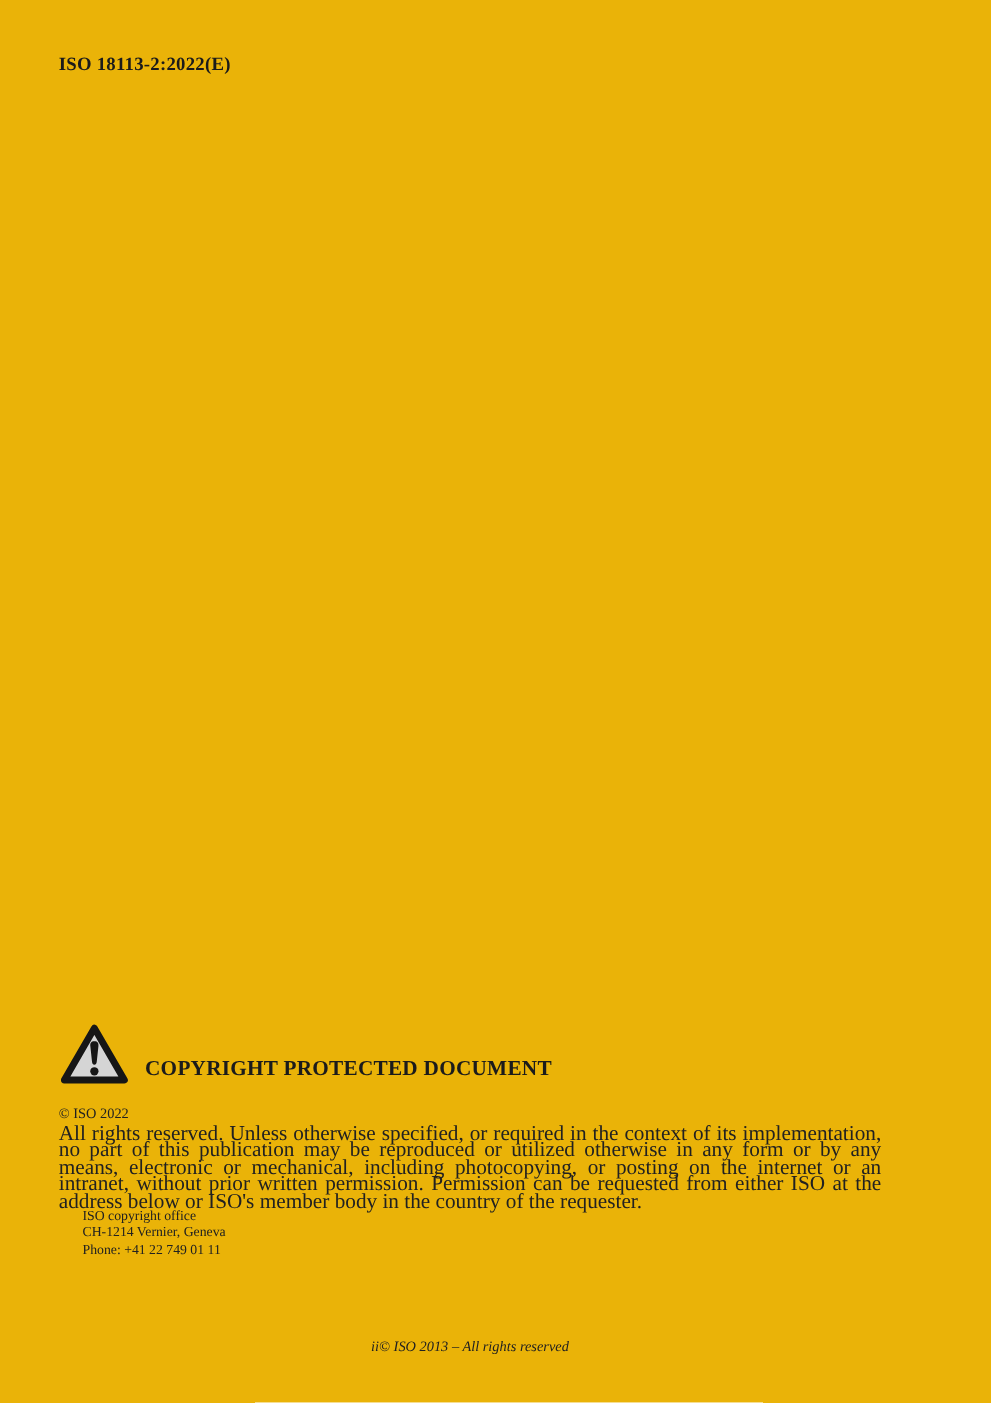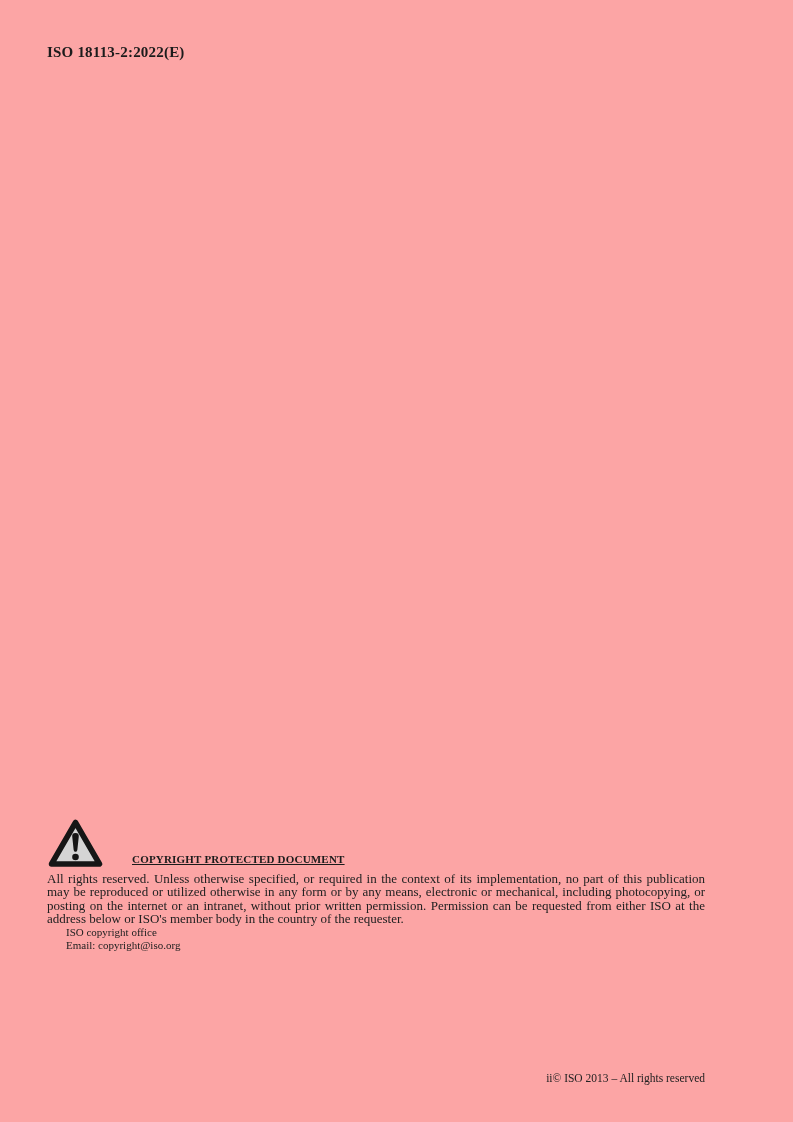--- a/index.html
+++ b/index.html
@@ -4,21 +4,21 @@
 <style>
   html, body {
     margin: 0;
     padding: 0;
     background: #ffffff;
   }
   .page {
     position: relative;
     width: 793px;
     height: 1122px;
-    background: #fca5a5;
+    background: #eab308;
     font-family: "Liberation Serif", "DejaVu Serif", serif;
     color: #212121;
     overflow: hidden;
   }
   .header {
     position: absolute;
     left: 47px;
     top: 44px;
     font-size: 15px;
     font-weight: bold;
@@ -36,37 +36,36 @@
     align-items: flex-end;
     height: 55px;
   }
   .tri-icon {
     display: inline-block;
     width: 57px;
     height: 53px;
     flex: 0 0 auto;
   }
   .banner-title {
-    margin-left: 28px;
+    margin-left: 12px;
     margin-bottom: 5px;
-    font-size: 11px;
+    font-size: 17px;
     font-weight: bold;
     letter-spacing: 0.2px;
     color: #1b1b1b;
     white-space: nowrap;
-    text-decoration: underline;
   }
   .copy-line {
     margin-top: 15px;
     font-size: 11.5px;
     line-height: 13px;
   }
   .rights {
     margin: 2px 0 0 0;
-    font-size: 13px;
+    font-size: 17px;
     line-height: 13.4px;
     text-align: justify;
   }
   .address {
     margin-top: 0;
     margin-left: 19px;
     font-size: 11px;
     line-height: 13.4px;
   }
   .published {
@@ -78,23 +77,24 @@
     color: #3343cd;
     text-decoration: underline;
     cursor: pointer;
   }
   .footer {
     position: absolute;
     left: 47px;
     top: 1071px;
     width: 658px;
     display: flex;
-    justify-content: flex-end;
+    justify-content: center;
     font-size: 11.5px;
     line-height: 14px;
+    font-style: italic;
   }
 </style>
 </head>
 <body>
 
 <div class="page">
 
   <div class="header">ISO 18113-2:2022(E)</div>
 
   <div class="copyright-section">
@@ -103,26 +103,28 @@
       <span class="tri-icon">
         <svg width="57" height="53" viewBox="0 0 57 53" xmlns="http://www.w3.org/2000/svg">
           <path d="M28.5 5.5 L52.5 47 L4.5 47 Z" fill="#d5d5d5" stroke="#161616" stroke-width="5.5" stroke-linejoin="round"></path>
           <path d="M28.5 16 c2.7 0 3.5 1.7 3.25 3.8 l-1.35 12.6 c-0.16 1.5 -0.9 2.3 -1.9 2.3 c-1 0 -1.74 -0.8 -1.9 -2.3 l-1.35 -12.6 c-0.25 -2.1 0.55 -3.8 3.25 -3.8 z" fill="#161616"></path>
           <circle cx="28.5" cy="40" r="3.3" fill="#161616"></circle>
         </svg>
       </span>
       <span class="banner-title">COPYRIGHT PROTECTED DOCUMENT</span>
     </div>
 
+    <div class="copy-line">©  ISO 2022</div>
 
     <p class="rights">All rights reserved. Unless otherwise specified, or required in the context of its implementation, no part of this publication may be reproduced or utilized otherwise in any form or by any means, electronic or mechanical, including photocopying, or posting on the internet or an intranet, without prior written permission. Permission can be requested from either ISO at the address below or ISO's member body in the country of the requester.</p>
 
     <div class="address">
       <div>ISO copyright office</div>
-      <div>Email: copyright@iso.org</div>
+      <div>CH-1214 Vernier, Geneva</div>
+      <div>Phone: +41 22 749 01 11</div>
     </div>
 
   </div>
 
   <div class="footer">
     <span>ii</span>
     <span>© ISO 2013 – All rights reserved</span>
   </div>
 
 </div>

